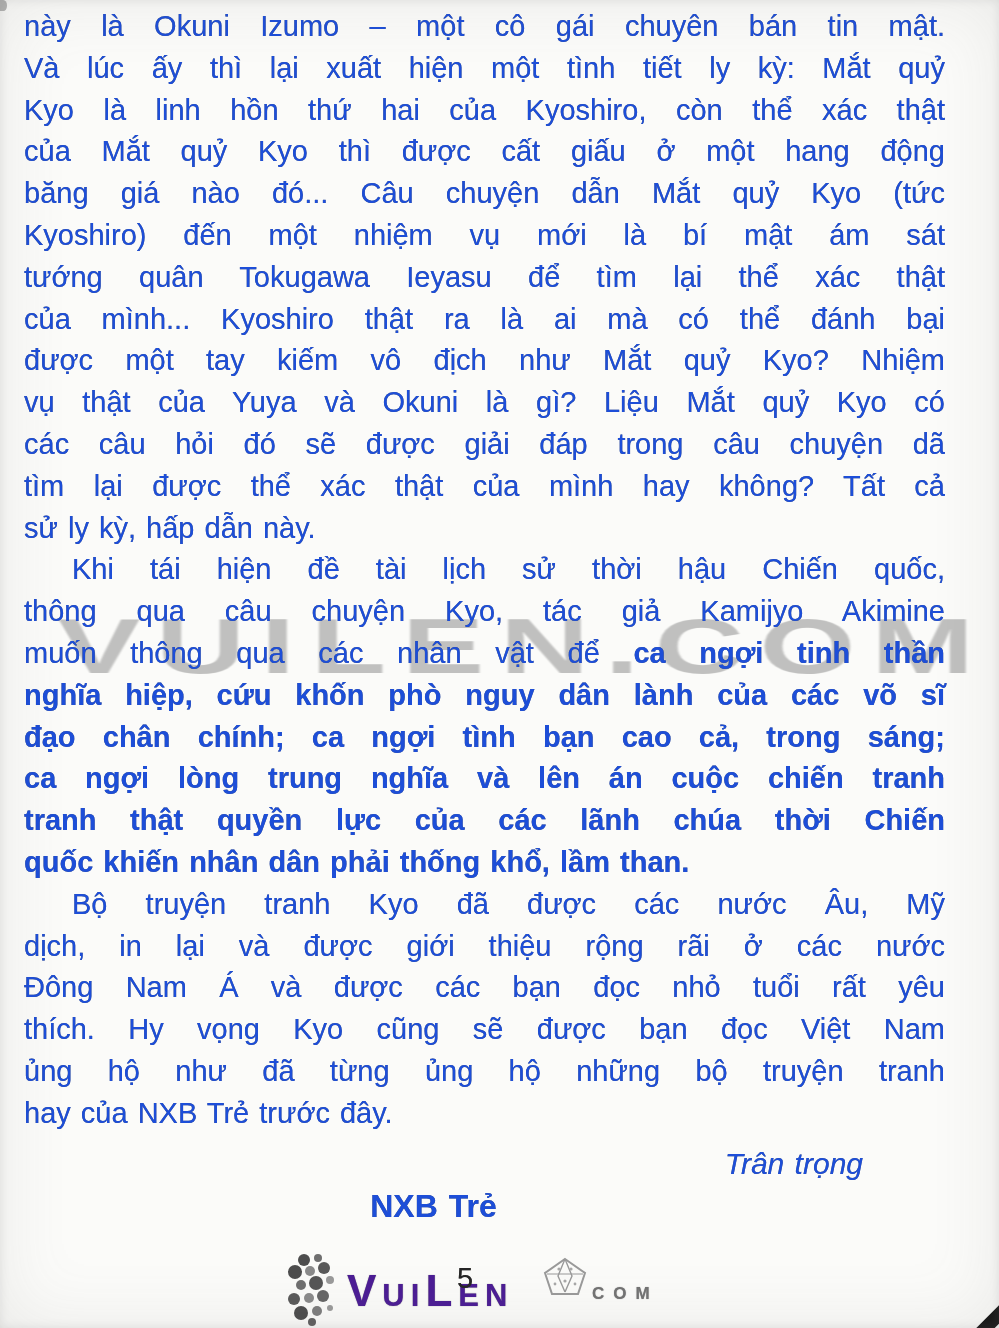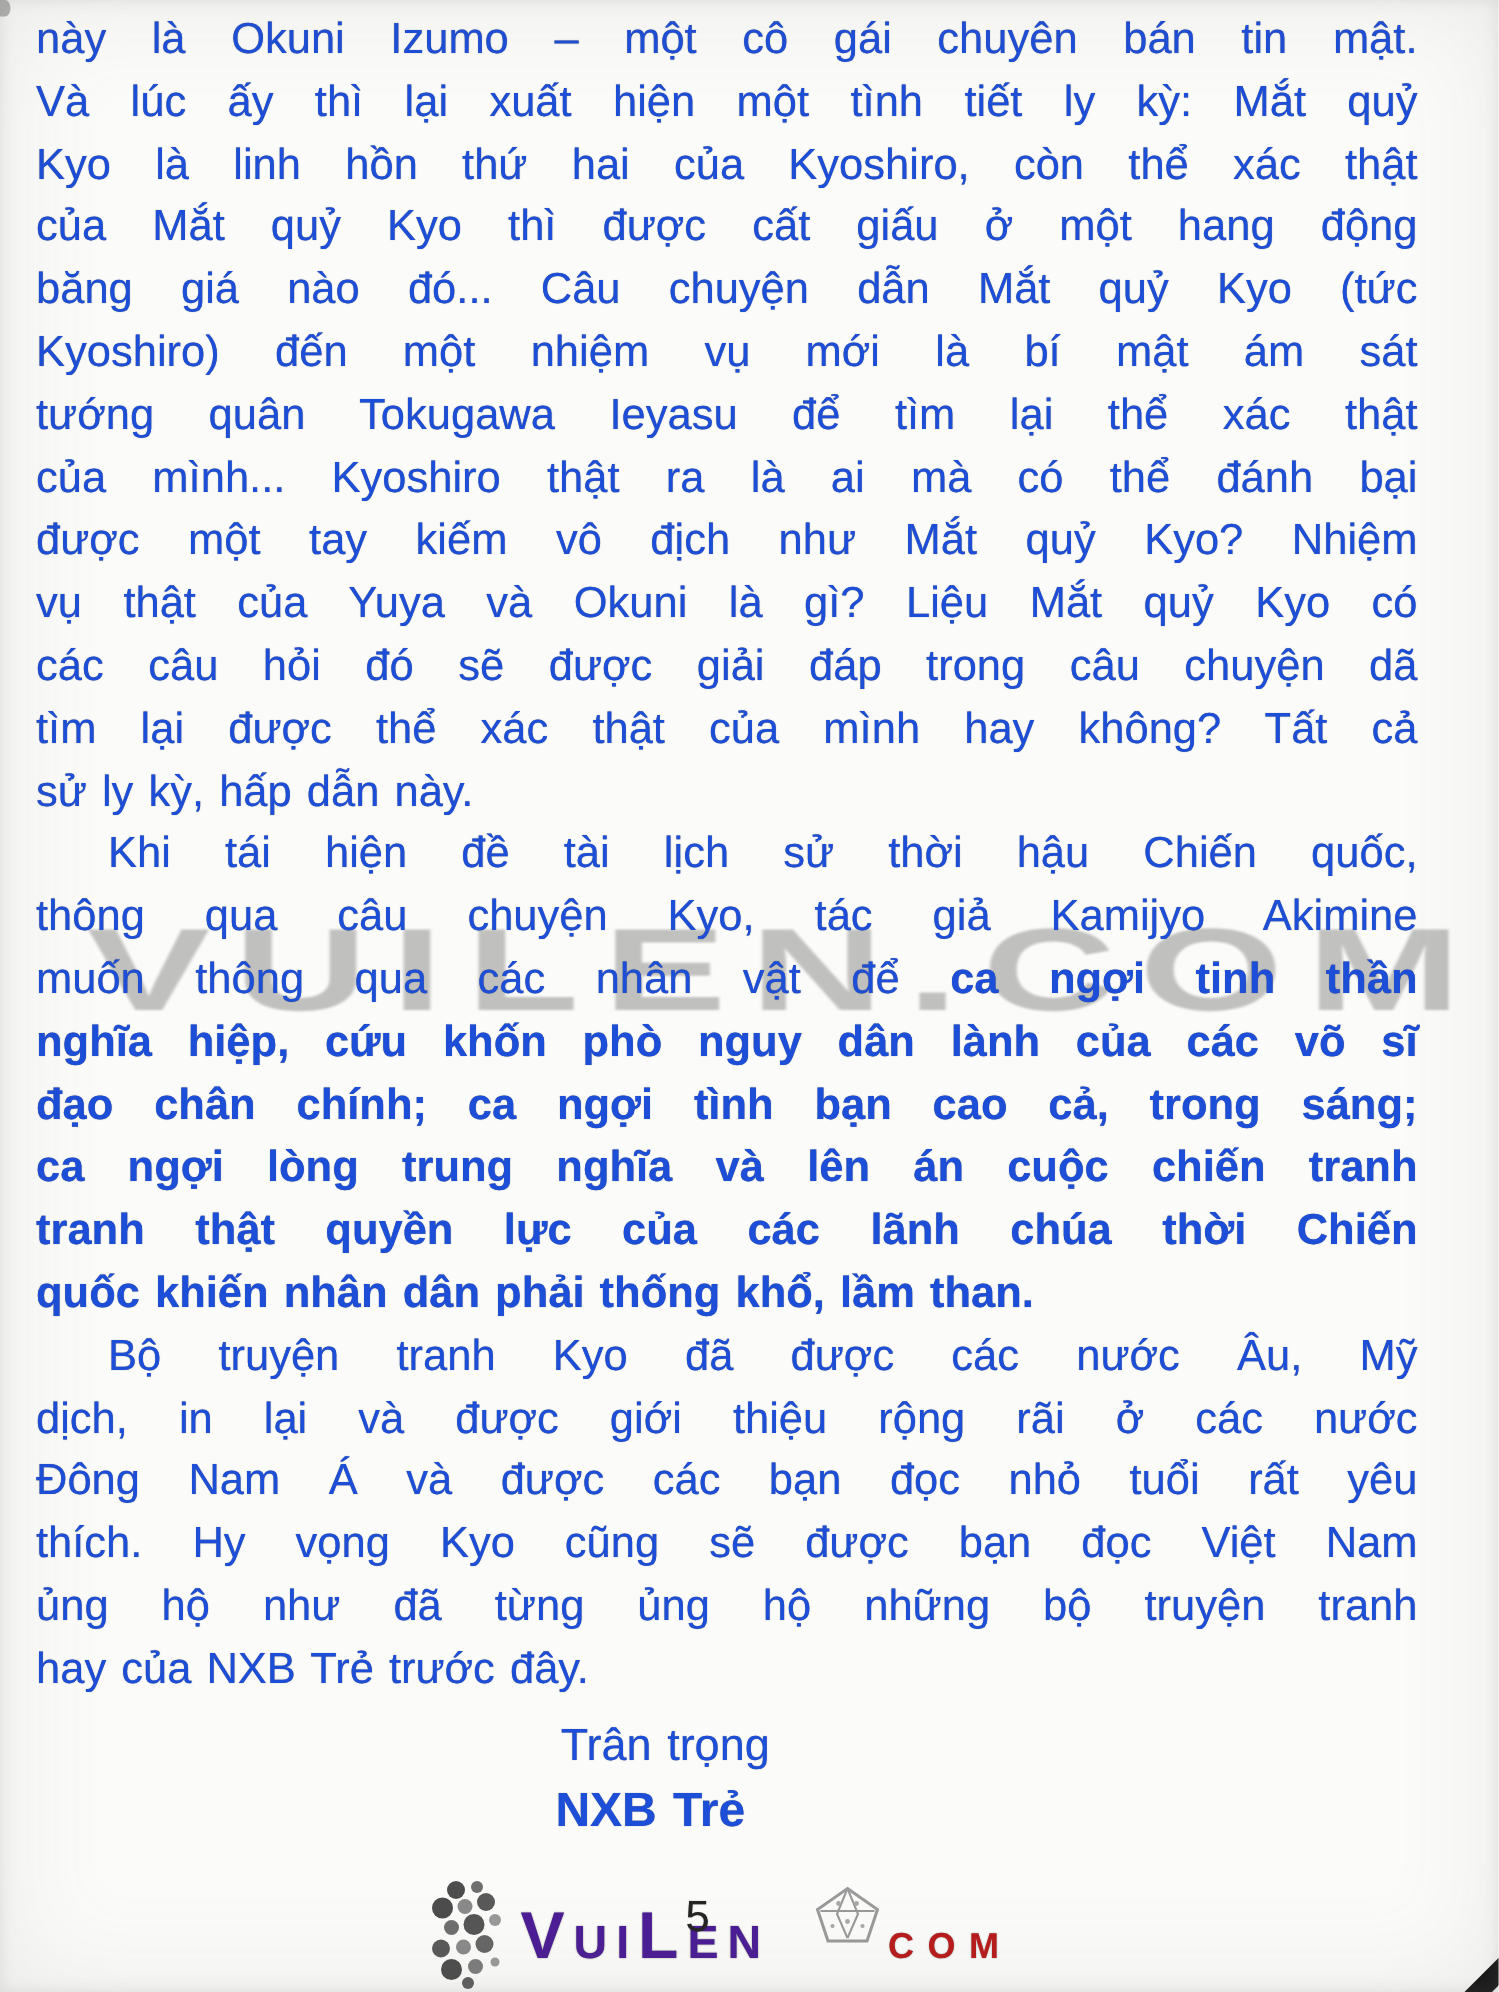--- a/index.html
+++ b/index.html
@@ -28,21 +28,21 @@
     font-size:29px;line-height:41.8px;color:#1d4ed8;
     text-shadow:0 0 0.6px rgba(25,25,25,0.65);
     word-spacing:2px;
   }
   .line{text-align:justify;text-align-last:justify;}
   .line.last{text-align-last:left;}
   .line.indent{text-indent:48px;}
   .seg.bold{font-weight:bold;}
 
   .signature{margin-top:8px;}
-  .signature .closing{text-align:center;padding-right:82px;font-size:30px;}
+  .signature .closing{text-align:right;padding-right:82px;font-size:30px;font-style:italic;}
   .signature .signer{text-align:center;padding-right:102px;font-size:32px;font-weight:bold;margin-top:2px;}
 
   
   .wm-center{
     position:absolute;top:601px;left:58px;z-index:1;white-space:nowrap;
     font-size:78px;font-weight:bold;letter-spacing:10px;
     color:#878787;opacity:.5;text-transform:uppercase;
     transform:scaleX(1.58);transform-origin:left center;
     filter:blur(0.6px);
   }
@@ -55,21 +55,21 @@
   }
   .logo-text .lg{font-size:44px;}
   .logo-text .sm{font-size:31px;text-transform:uppercase;}
   .page-num{
     position:absolute;left:457px;top:1262px;z-index:4;font-size:29px;color:#262626;
     text-shadow:0 0 0.6px rgba(25,25,25,0.65);
   }
   .gem{position:absolute;left:542px;top:1256px;z-index:2;}
   .logo-tld{
     position:absolute;left:592px;top:1284px;z-index:2;
-    font-size:24px;font-weight:bold;letter-spacing:9px;color:#b91c1c;text-transform:uppercase;
+    font-size:17px;font-weight:bold;letter-spacing:9px;color:#737373;text-transform:uppercase;
     text-shadow:0 0 1px rgba(120,120,120,0.8);
   }
 </style>
 </head>
 <body>
 
 <div class="wm-center">VuiLen.Com</div>
 
 <div class="content">
   <div>

